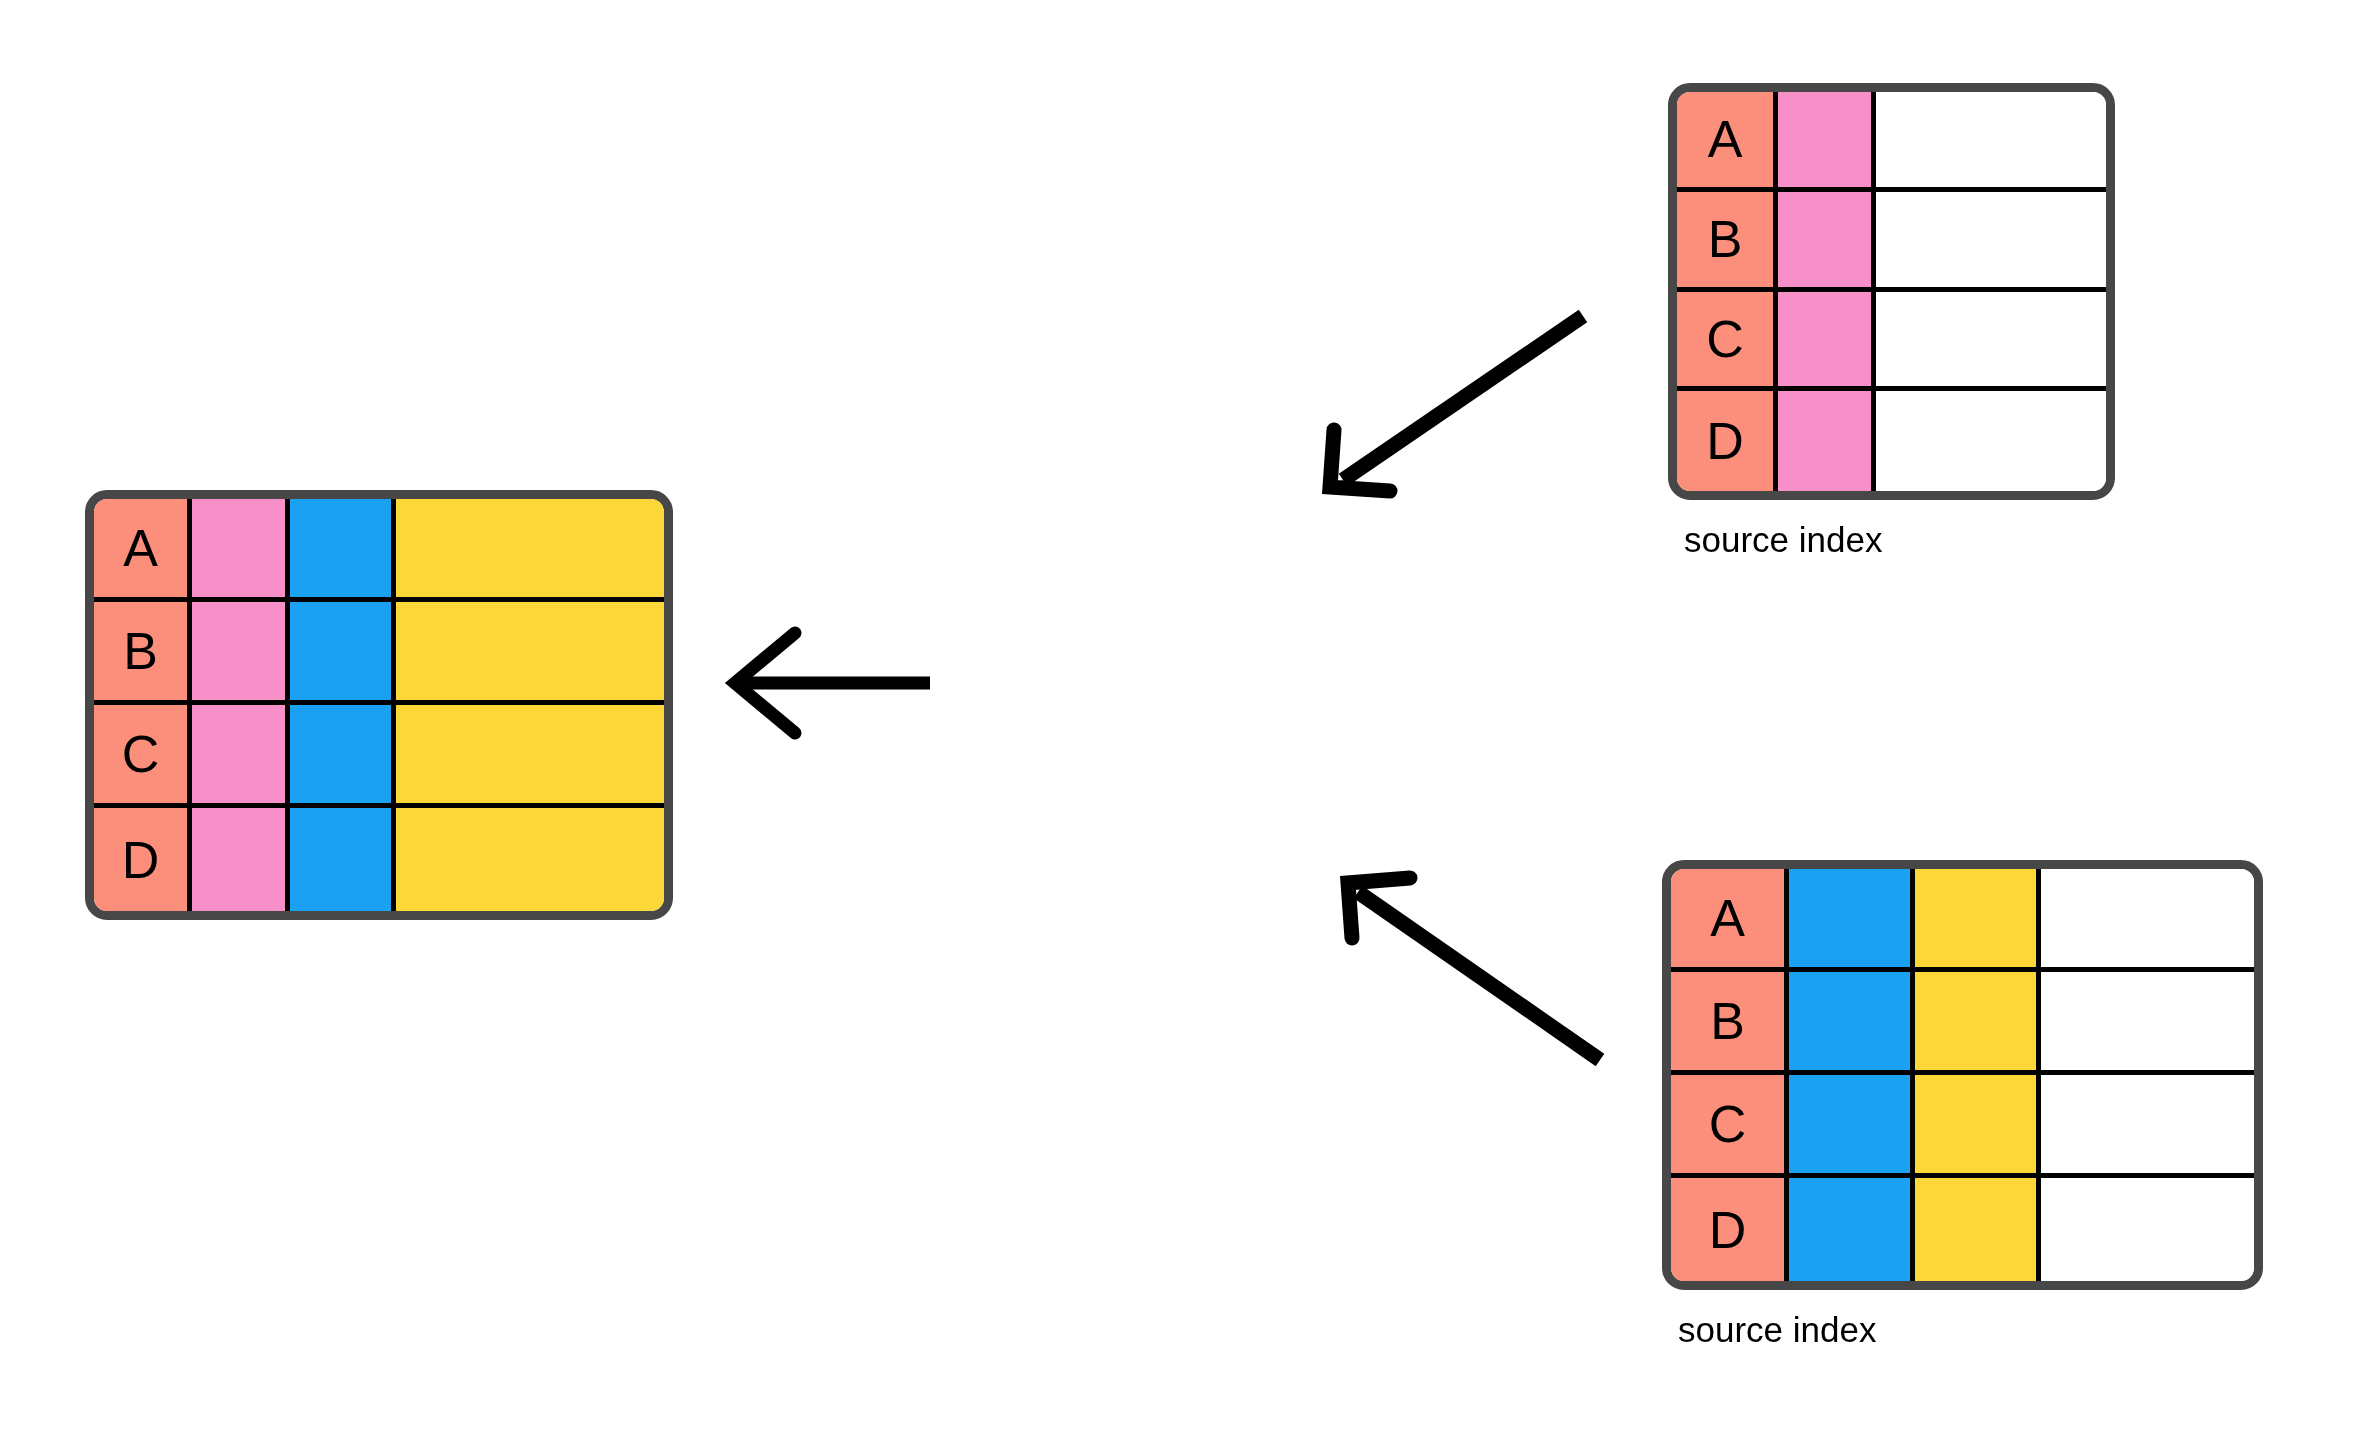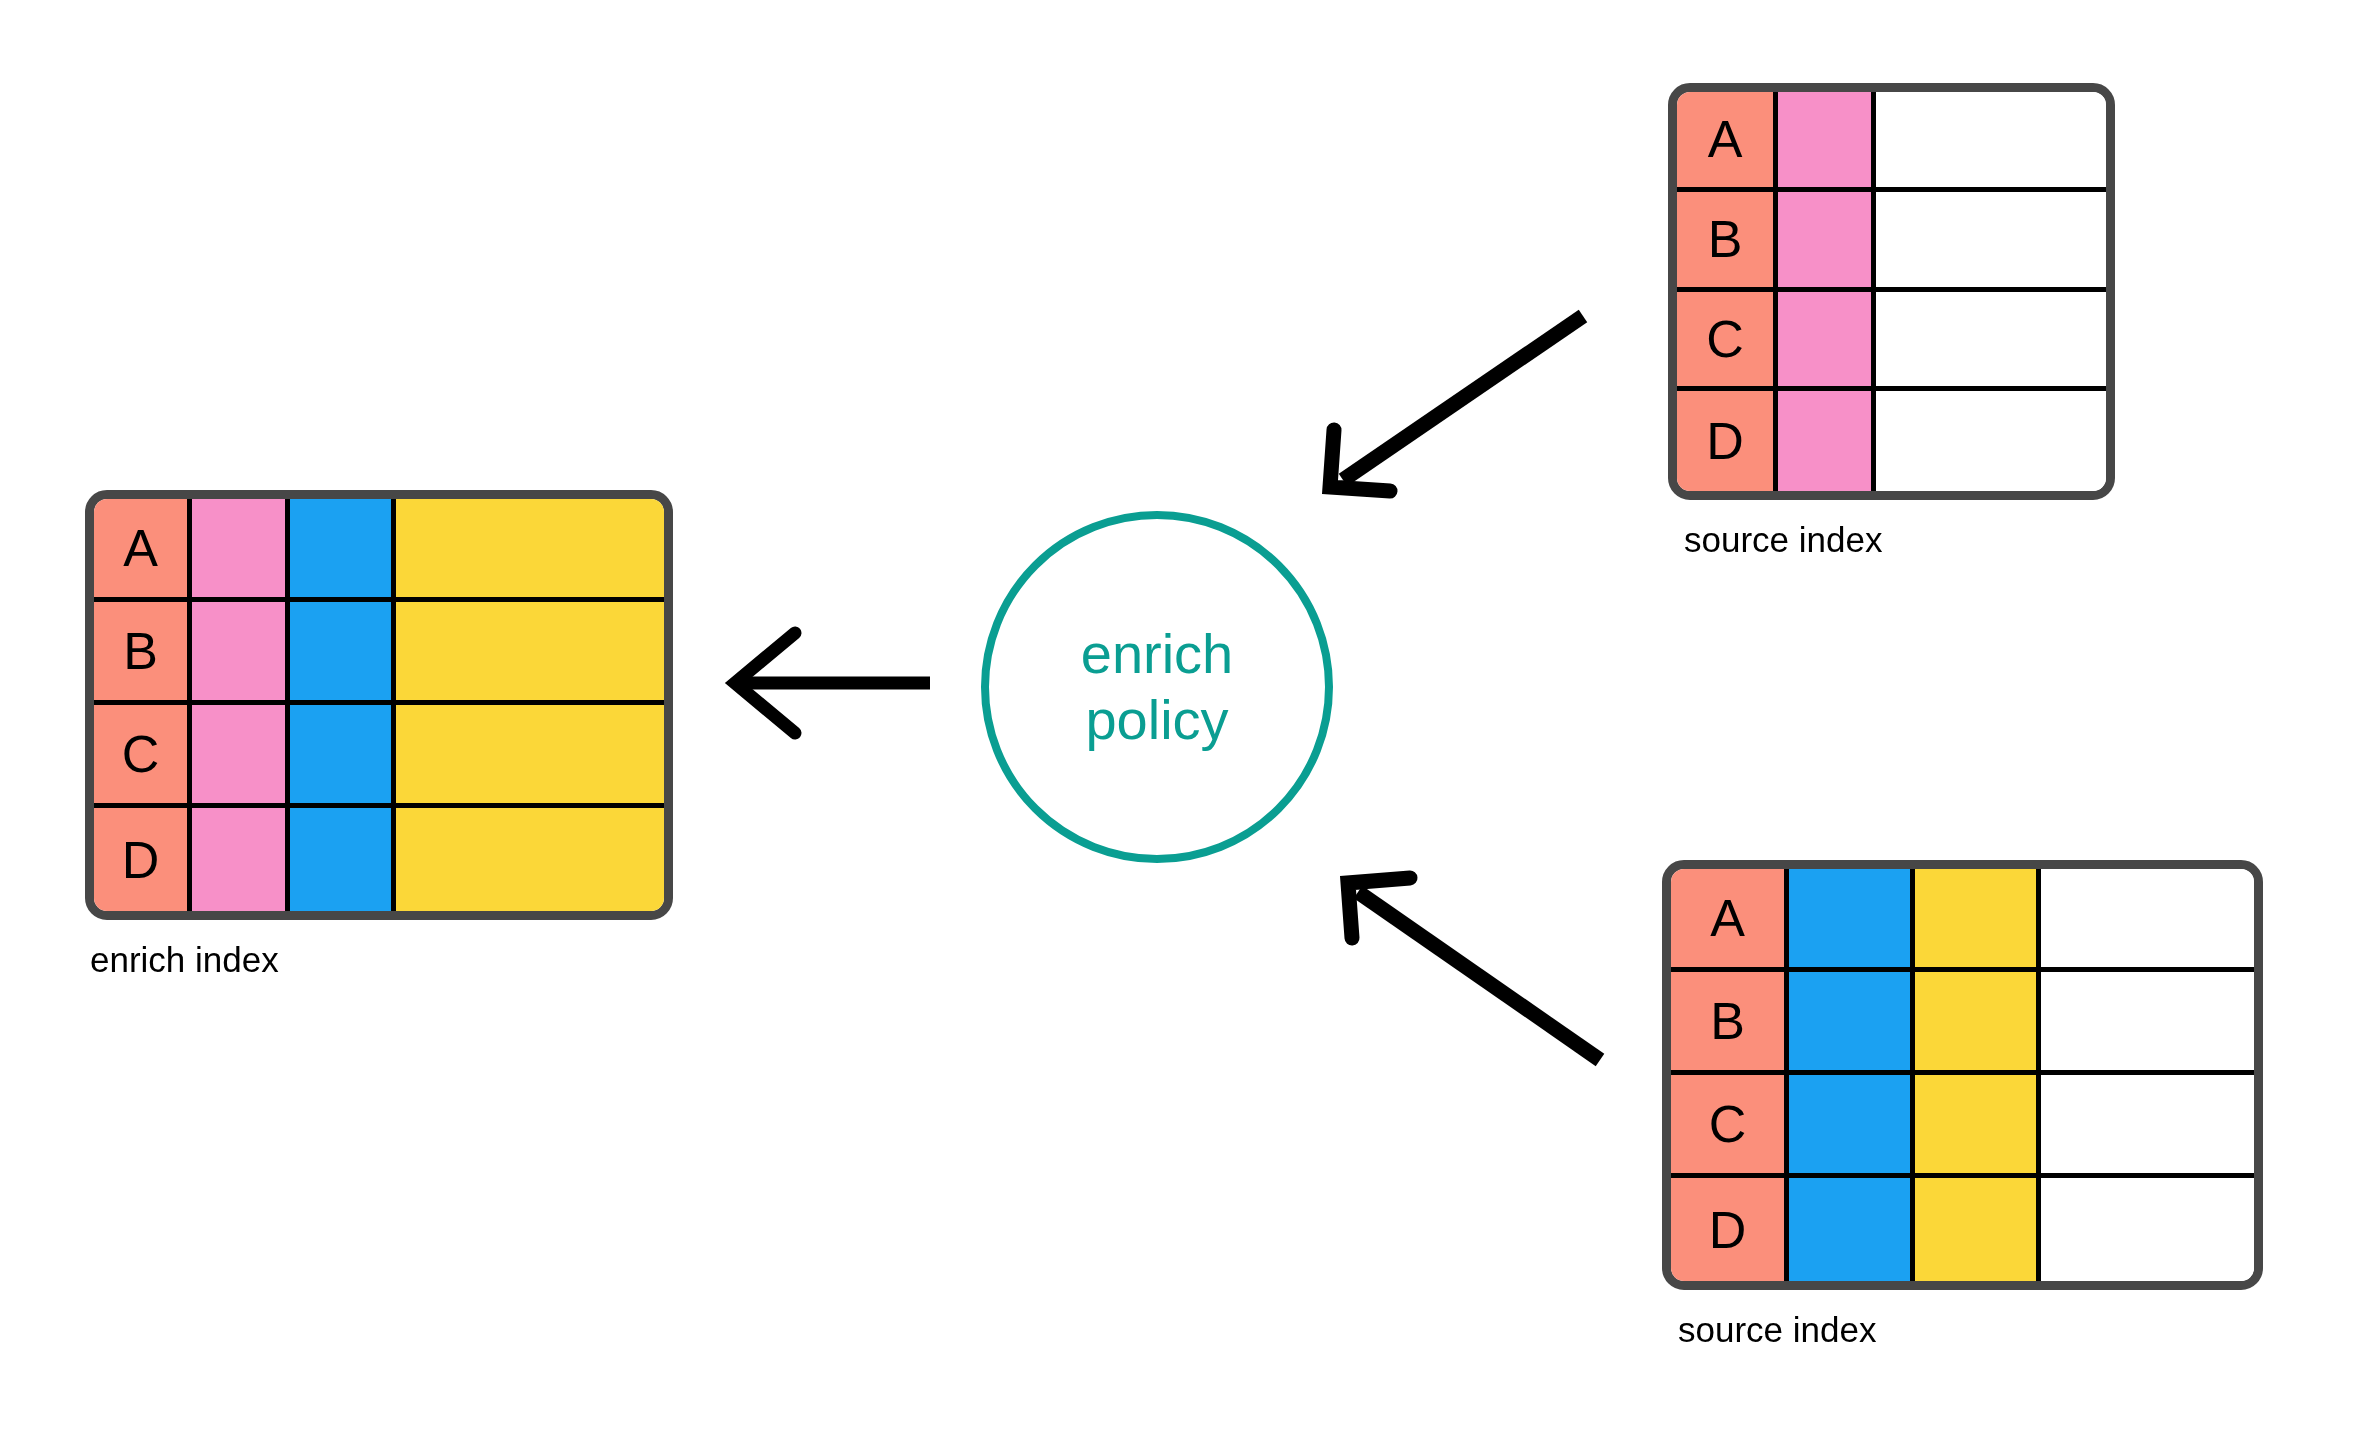--- a/index.html
+++ b/index.html
@@ -129,26 +129,21 @@
       <div class="cell blue" style="flex:0 0 106px"></div>
       <div class="cell yellow last-col" style="flex:1 1 auto"></div>
     </div>
     <div class="table-row">
       <div class="cell key" style="flex:0 0 98px">D</div>
       <div class="cell pink" style="flex:0 0 98px"></div>
       <div class="cell blue" style="flex:0 0 106px"></div>
       <div class="cell yellow last-col" style="flex:1 1 auto"></div>
     </div>
   </div>
-  <div class="table-caption" id="enrich-caption">enrich index</div>
-
-  <div class="policy-circle" id="policy-circle">
-    <div class="policy-line">enrich</div>
-    <div class="policy-line">policy</div>
-  </div>
+
 
   <div class="index-table" id="source-table-1">
     <div class="table-row">
       <div class="cell key" style="flex:0 0 101px">A</div>
       <div class="cell pink" style="flex:0 0 98px"></div>
       <div class="cell blank last-col" style="flex:1 1 auto"></div>
     </div>
     <div class="table-row">
       <div class="cell key" style="flex:0 0 101px">B</div>
       <div class="cell pink" style="flex:0 0 98px"></div>

